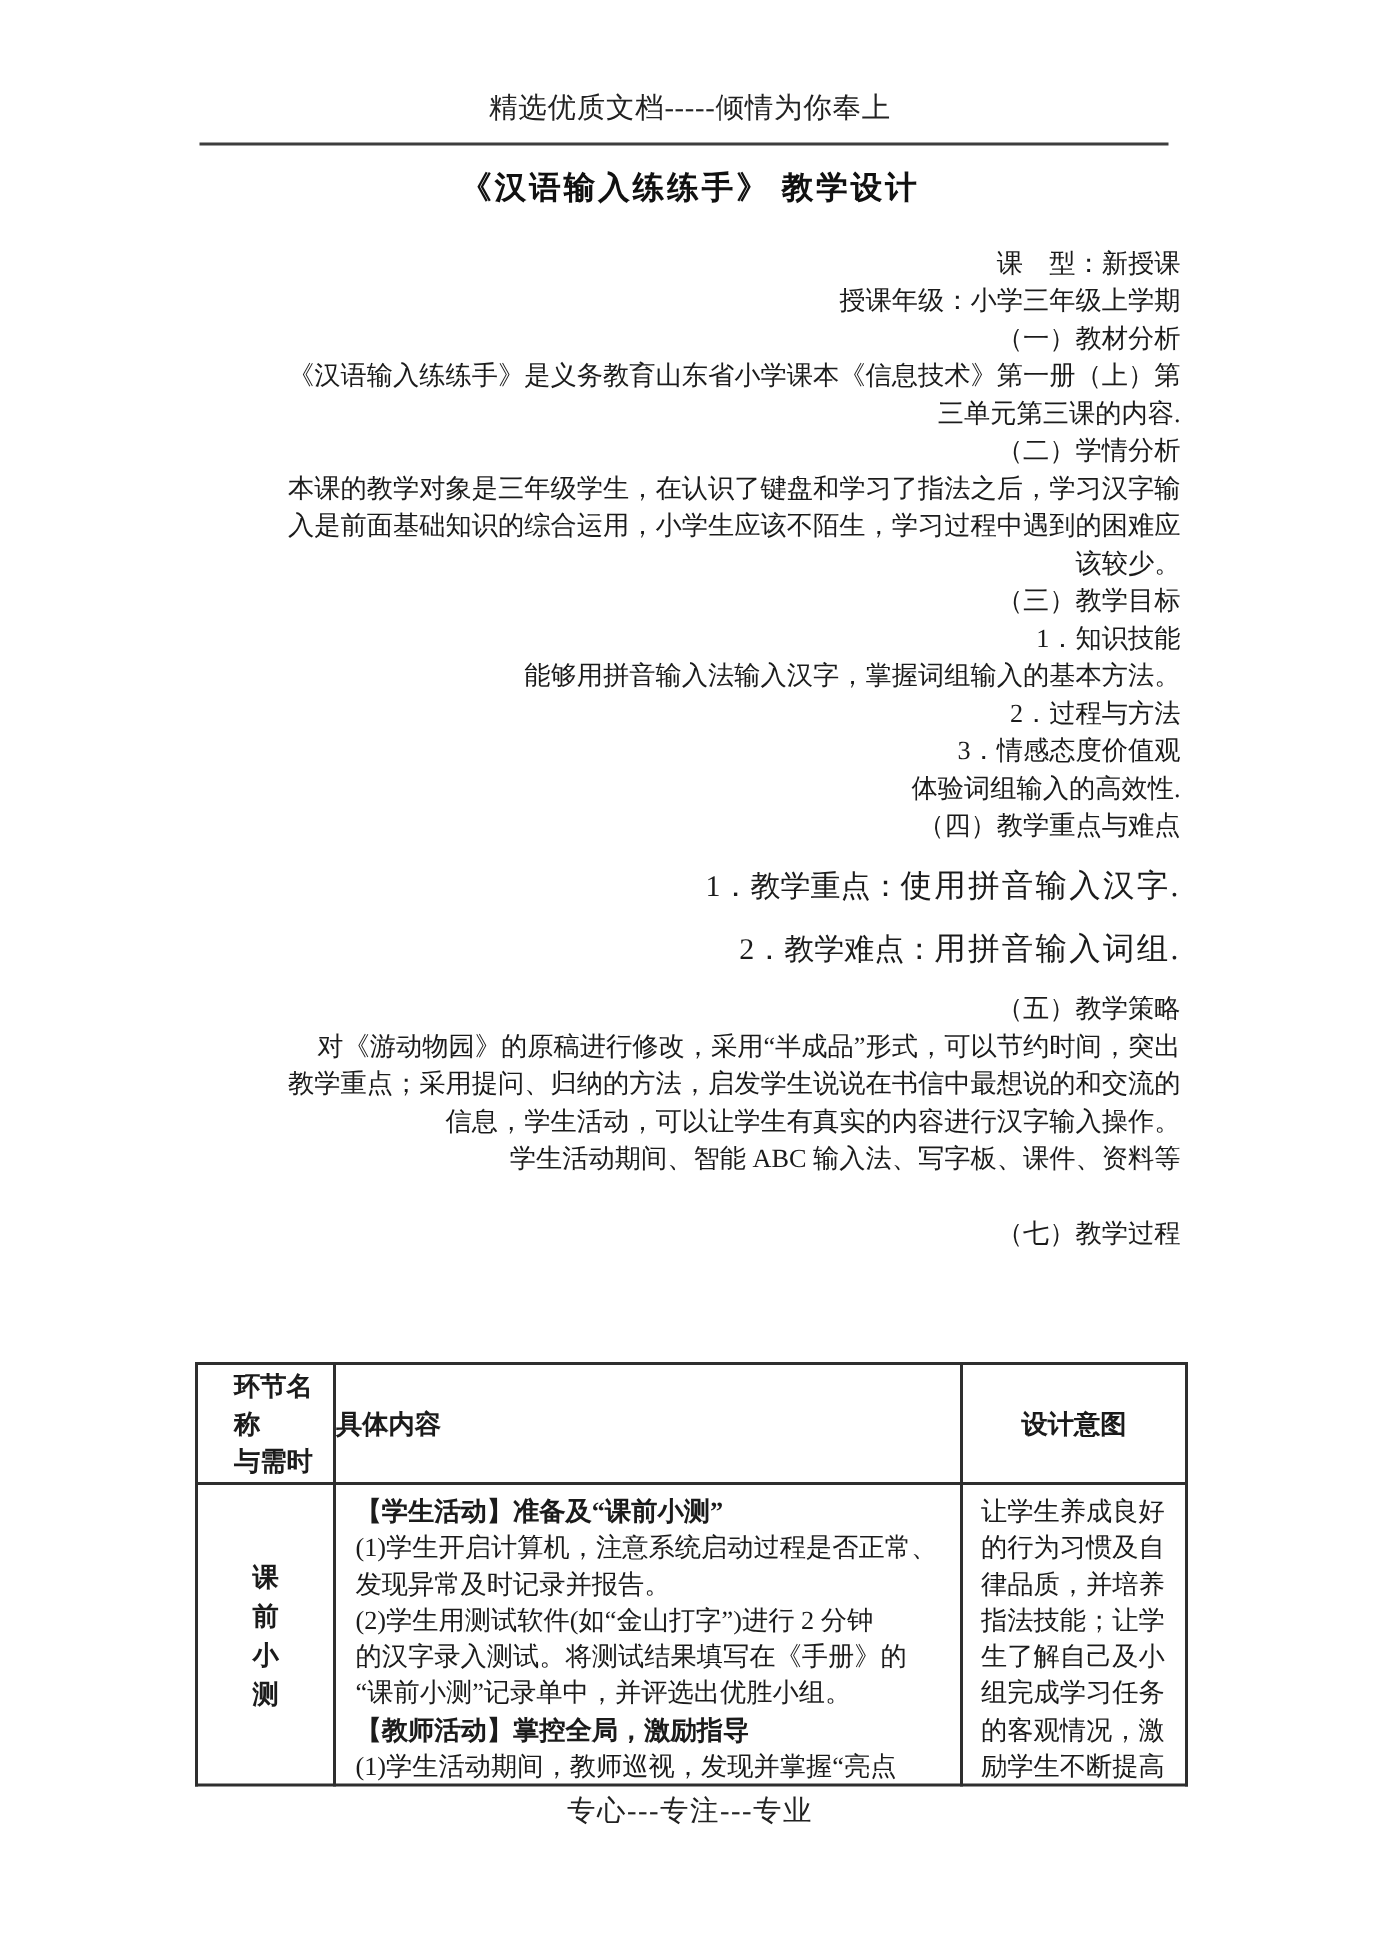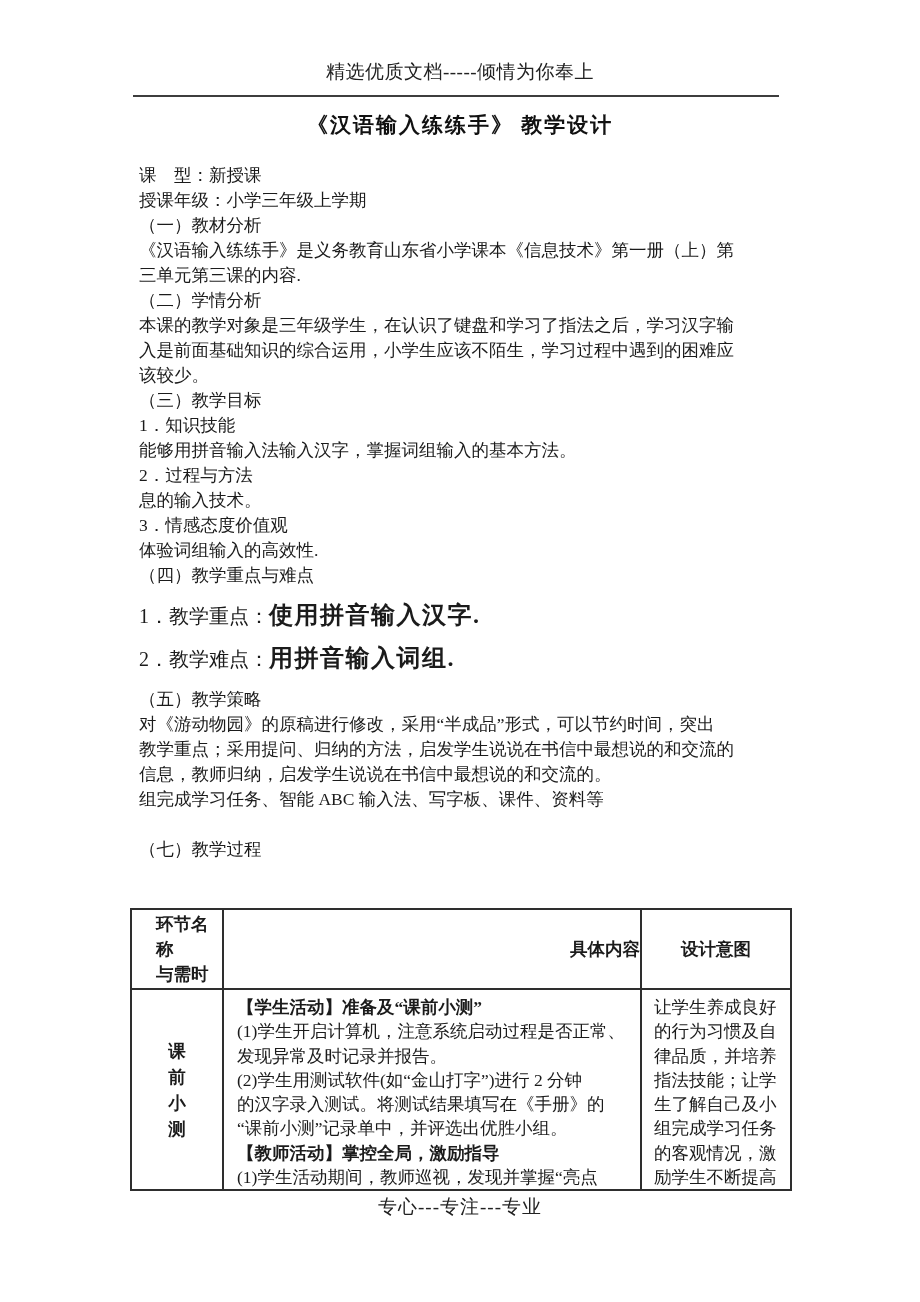--- a/index.html
+++ b/index.html
@@ -22,39 +22,39 @@
   }
   .doc-title {
     position:absolute; top:111px; left:0; width:100%;
     text-align:center; font-size:21px; font-weight:bold;
     letter-spacing:2px; color:#111;
   }
   .body-text {
     position:absolute; left:139px; top:163px; width:648px;
     font-size:17.5px; line-height:25px;
   }
-  .line { white-space:nowrap; }
+  .line { white-space:nowrap;text-align:right; }
   .line.emphasis { margin:13px 0; line-height:28px; }
   .em-prefix { font-size:20px; }
-  .em-main { font-size:24px; letter-spacing:1.5px;font-weight:bold; }
+  .em-main { font-size:21px; letter-spacing:1.5px; }
   table.doc-table {
     position:absolute; left:130px; top:908px;
     border-collapse:collapse; table-layout:fixed;
   }
   .doc-table td, .doc-table th {
     border:2px solid #2e2e2e;
     font-size:17.5px; color:#1b1b1b;
     overflow:hidden;
   }
   .doc-table th { font-weight:bold; }
   .th-stage {
     width:92px; height:80px; text-align:left; padding-left:24px;
     white-space:pre-line; line-height:25px; vertical-align:middle;
   }
-  .th-content { width:418px; text-align:right; vertical-align:middle; }
+  .th-content { width:418px; text-align:left; vertical-align:middle; }
   .th-intent  { width:150px; text-align:center; vertical-align:middle; }
   .stage-cell {
     height:194px; text-align:center; vertical-align:middle;
     font-weight:bold; white-space:pre-line; line-height:26px;
   }
   .content-cell { vertical-align:top; padding:5px 8px 0 13px;font-family:Liberation Serif, serif; }
   .content-cell .tline { line-height:24.3px; white-space:nowrap; }
   .content-cell .tline.bold { font-weight:bold; }
   .intent-cell {
     vertical-align:top; padding:5px 6px 0 12px;
@@ -82,31 +82,30 @@
       <div class="line">《汉语输入练练手》是义务教育山东省小学课本《信息技术》第一册（上）第</div>
       <div class="line">三单元第三课的内容.</div>
       <div class="line">（二）学情分析</div>
       <div class="line">本课的教学对象是三年级学生，在认识了键盘和学习了指法之后，学习汉字输</div>
       <div class="line">入是前面基础知识的综合运用，小学生应该不陌生，学习过程中遇到的困难应</div>
       <div class="line">该较少。</div>
       <div class="line">（三）教学目标</div>
       <div class="line">1．知识技能</div>
       <div class="line">能够用拼音输入法输入汉字，掌握词组输入的基本方法。</div>
       <div class="line">2．过程与方法</div>
-      <div class="line">息的输入技术。</div>
       <div class="line">3．情感态度价值观</div>
       <div class="line">体验词组输入的高效性.</div>
       <div class="line">（四）教学重点与难点</div>
       <div class="line emphasis"><span class="em-prefix">1．教学重点：</span><span class="em-main">使用拼音输入汉字.</span></div>
       <div class="line emphasis"><span class="em-prefix">2．教学难点：</span><span class="em-main">用拼音输入词组.</span></div>
       <div class="line">（五）教学策略</div>
       <div class="line">对《游动物园》的原稿进行修改，采用“半成品”形式，可以节约时间，突出</div>
       <div class="line">教学重点；采用提问、归纳的方法，启发学生说说在书信中最想说的和交流的</div>
-      <div class="line">信息，教师归纳，启发学生说说在书信中最想说的和交流的。</div>
-      <div class="line">组完成学习任务、智能 ABC 输入法、写字板、课件、资料等</div>
+      <div class="line">信息，学生活动，可以让学生有真实的内容进行汉字输入操作。</div>
+      <div class="line">学生活动期间、智能 ABC 输入法、写字板、课件、资料等</div>
       <div class="line">&nbsp;</div>
       <div class="line">（七）教学过程</div>
     </div>
 
   <table class="doc-table">
     <colgroup>
         <col style="width:92px">
         <col style="width:418px">
         <col style="width:150px">
       </colgroup>

